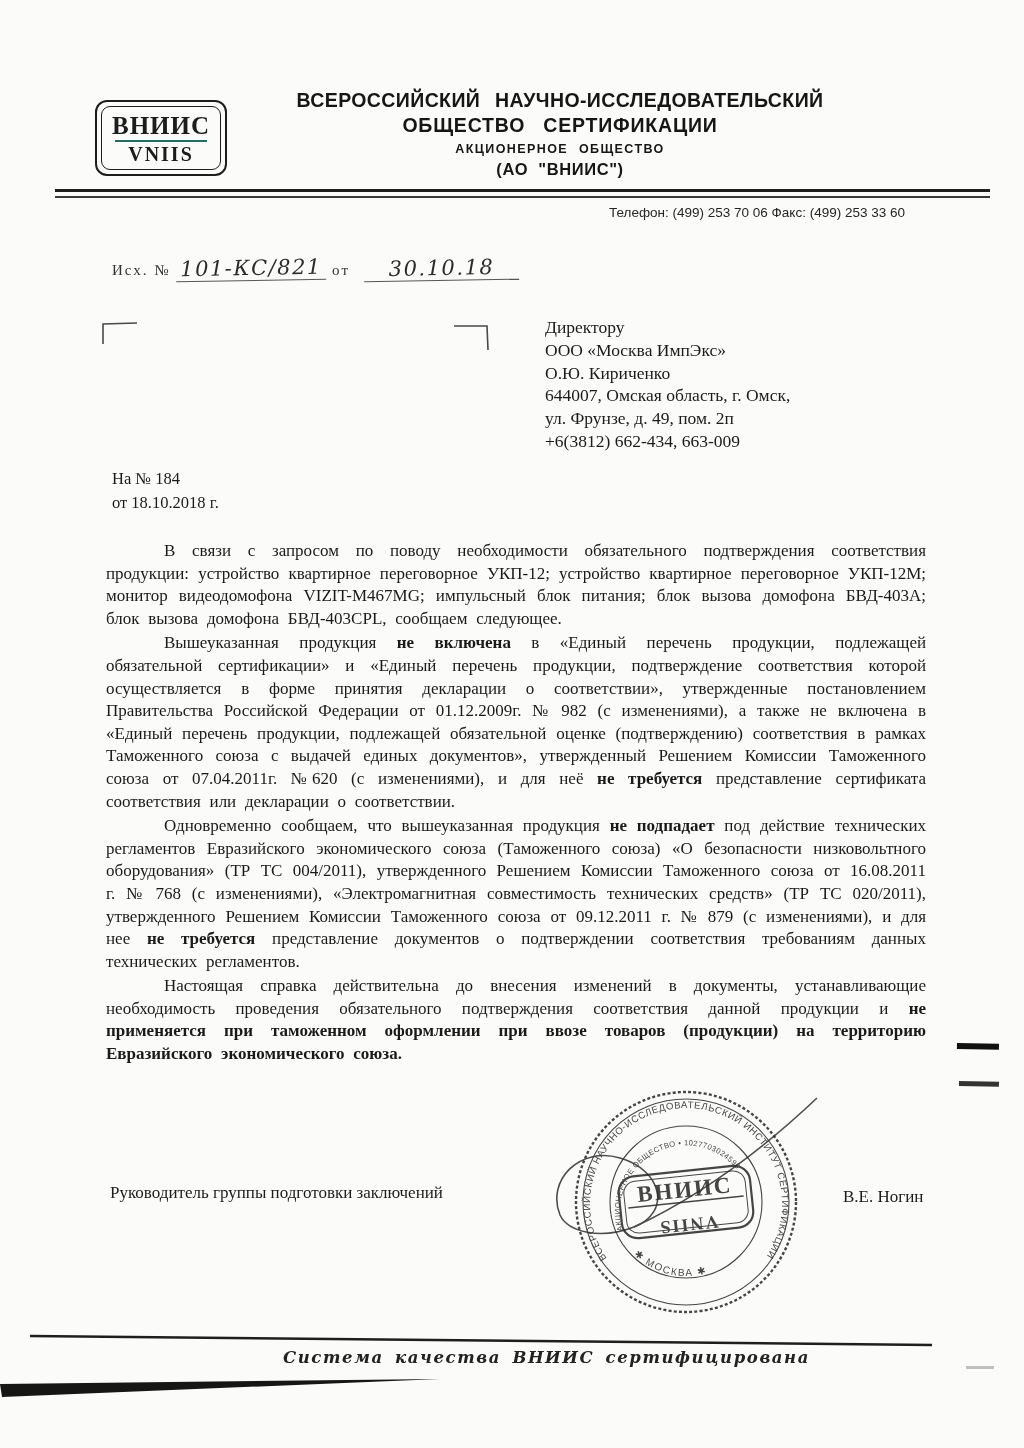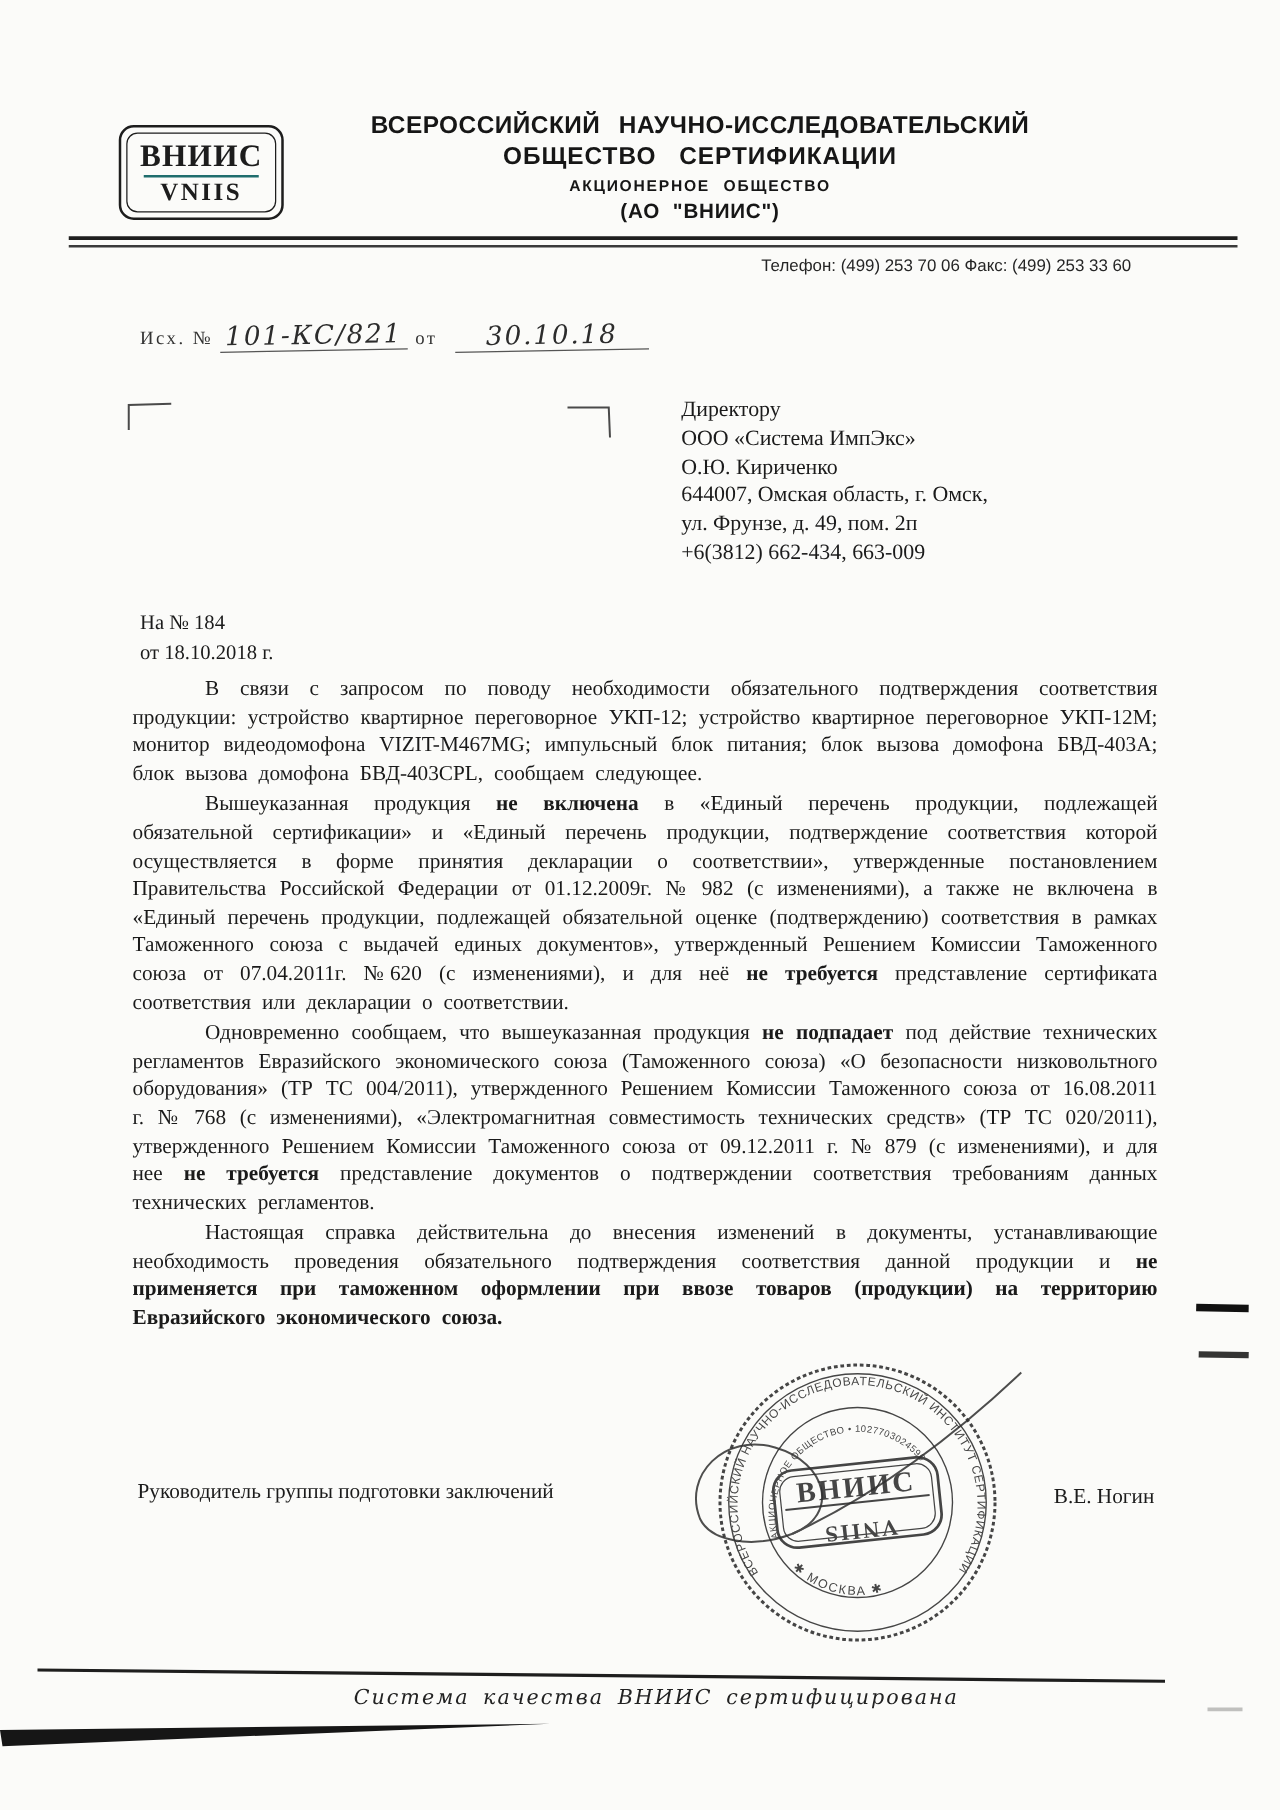--- a/index.html
+++ b/index.html
@@ -33,36 +33,36 @@
 
   
   .outgoing{position:absolute;left:112px;top:256px;font-size:15px;letter-spacing:2px;color:#333;white-space:nowrap;}
   .hand{font-family:"DejaVu Serif",serif;font-style:italic;font-size:21px;letter-spacing:1.5px;color:#2c2c2c;}
   .uline{display:inline-block;border-bottom:1.6px solid #555;text-align:center;transform:rotate(-1deg);}
   .u1{min-width:150px;}
   .u2{min-width:155px;margin-left:8px;}
 
   
   .recipient{position:absolute;left:545px;top:316px;font-size:17.5px;line-height:22.8px;color:#1b1b1b;}
-  .reference{position:absolute;left:112px;top:486px;font-size:16.5px;line-height:24px;color:#1b1b1b;}
+  .reference{position:absolute;left:112px;top:467px;font-size:16.5px;line-height:24px;color:#1b1b1b;}
 
   
   .body-text{position:absolute;left:106px;top:540px;width:820px;
     font-size:17px;line-height:22.6px;text-align:justify;color:#1a1a1a;word-spacing:4.5px;}
   .body-text p{margin:0 0 2px 0;text-indent:58px;}
   .b{font-weight:bold;}
 
   
   .sign-position{position:absolute;left:110px;top:1183px;font-size:17px;color:#1b1b1b;}
   .sign-name{position:absolute;left:843px;top:1187px;font-size:17px;color:#1b1b1b;}
   .phones{position:absolute;left:110px;top:1227px;font-size:17px;font-weight:bold;line-height:35px;color:#141414;letter-spacing:.2px;}
 
   
   .footer-quality{position:absolute;left:283px;top:1348px;font-family:"DejaVu Serif",serif;
-    font-style:italic;font-weight:normal;font-size:16.5px;letter-spacing:1.6px;word-spacing:4px;color:#222;}
+    font-style:italic;font-weight:bold;font-size:16.5px;letter-spacing:1.6px;word-spacing:4px;color:#222;}
 
   
   .stamp-svg{position:absolute;left:556px;top:1082px;width:256px;height:240px;opacity:.88;}
   .artifacts{position:absolute;left:0;top:0;width:1024px;height:1448px;pointer-events:none;}
 </style>
 </head>
 <body>
 
 <div class="page">
 
@@ -89,21 +89,21 @@
 
   <div class="outgoing">
     <span>Исх.  №</span>
     <span class="uline u1"><span class="hand">101-КС/821</span></span>
     <span>от</span>
     <span class="uline u2"><span class="hand">30.10.18</span></span>
   </div>
 
   <div class="recipient">
       <div>Директору</div>
-      <div>ООО «Система ИмпЭкс»</div>
+      <div>ООО «Москва ИмпЭкс»</div>
       <div>О.Ю. Кириченко</div>
       <div>644007, Омская область, г. Омск,</div>
       <div>ул. Фрунзе, д. 49, пом. 2п</div>
       <div>+6(3812) 662-434, 663-009</div>
     </div>
 
   <div class="reference">
     <div>На  № 184</div>
     <div>от   18.10.2018 г.</div>
   </div>

